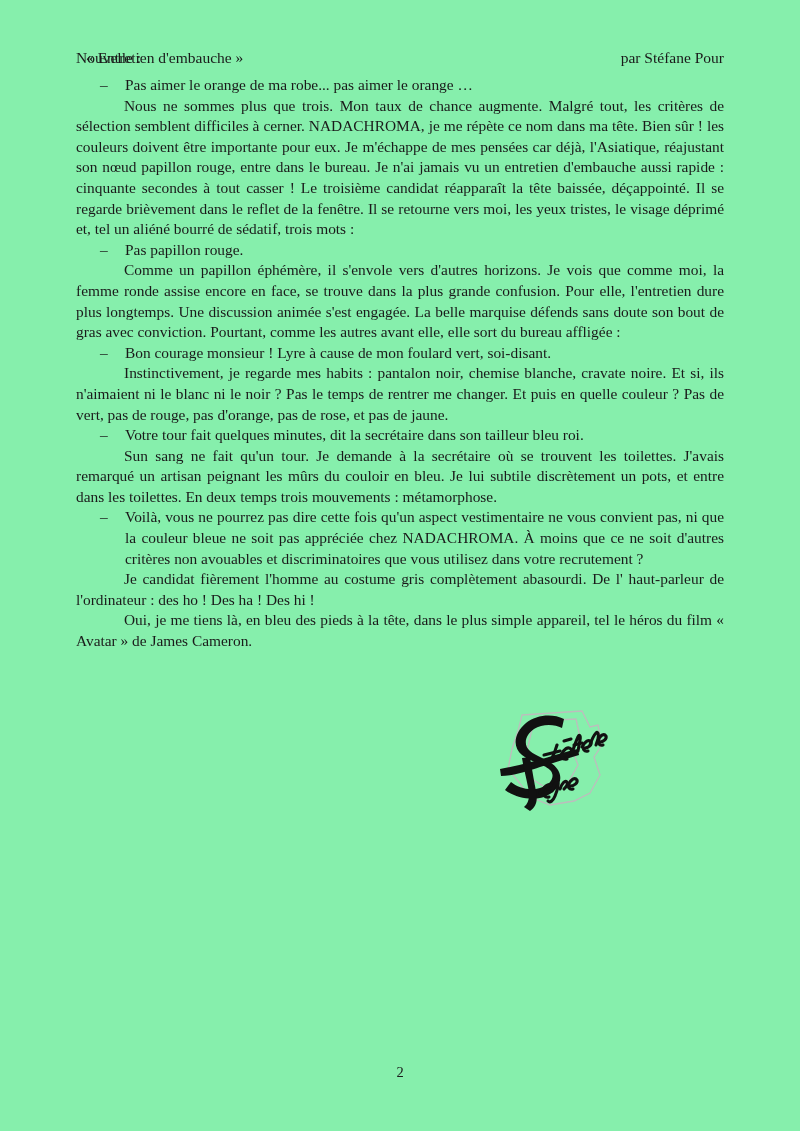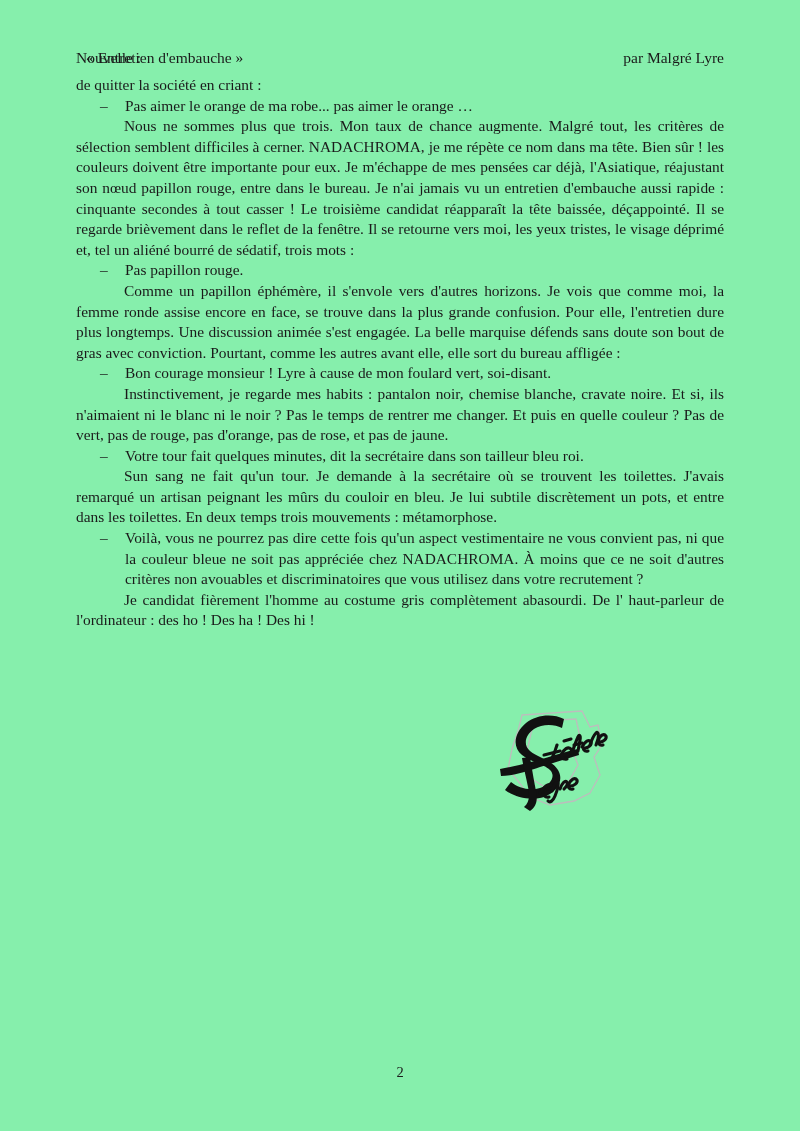--- a/index.html
+++ b/index.html
@@ -114,26 +114,25 @@
   }
 </style>
 </head>
 <body>
 
 <div class="page">
 
   <div class="doc-header">
     <span class="hdr-left">Nouvelle :</span>
     <span class="hdr-center">« Entretien d'embauche »</span>
-    <span class="hdr-right">par Malgré Lyre</span>
+    <span class="hdr-right">par Stéfane Pour</span>
   </div>
 
   <div class="body-block">
 
-    <p class="para flush">de quitter la société en criant :</p>
 
     <div class="dash-item">
       <span class="dash-mark">–</span>
       <span class="dash-text">Pas aimer le orange de ma robe... pas aimer le orange …</span>
     </div>
 
     <p class="para indent">Nous ne sommes plus que trois. Mon taux de chance augmente. Malgré tout, les critères de sélection semblent difficiles à cerner. NADACHROMA, je me répète ce nom dans ma tête. Bien sûr ! les couleurs doivent être importante pour eux. Je m'échappe de mes pensées car déjà, l'Asiatique, réajustant son nœud papillon rouge, entre dans le bureau. Je n'ai jamais vu un entretien d'embauche aussi rapide : cinquante secondes à tout casser ! Le troisième candidat réapparaît la tête baissée, déçappointé. Il se regarde brièvement dans le reflet de la fenêtre. Il se retourne vers moi, les yeux tristes, le visage déprimé et, tel un aliéné bourré de sédatif, trois mots :</p>
 
     <div class="dash-item">
       <span class="dash-mark">–</span>
@@ -157,20 +156,21 @@
     <p class="para indent">Sun sang ne fait qu'un tour. Je demande à la secrétaire où se trouvent les toilettes. J'avais remarqué un artisan peignant les mûrs du couloir en bleu. Je lui subtile discrètement un pots, et entre dans les toilettes. En deux temps trois mouvements : métamorphose.</p>
 
 
     <div class="dash-item">
       <span class="dash-mark">–</span>
       <span class="dash-text">Voilà, vous ne pourrez pas dire cette fois qu'un aspect vestimentaire ne vous convient pas, ni que la couleur bleue ne soit pas appréciée chez NADACHROMA. À moins que ce ne soit d'autres critères non avouables et discriminatoires que vous utilisez dans votre recrutement ?</span>
     </div>
 
     <p class="para indent">Je candidat fièrement l'homme au costume gris complètement abasourdi. De l' haut-parleur de l'ordinateur : des ho ! Des ha ! Des hi !</p>
 
+    <p class="para indent">Oui, je me tiens là, en bleu des pieds à la tête, dans le plus simple appareil, tel le héros du film « Avatar » de James Cameron.</p>
 
   </div>
 
   <div class="signature-area">
     <svg viewBox="0 0 140 125" xmlns="http://www.w3.org/2000/svg">
 
       <g fill="none" stroke="#bdbdbd" stroke-width="1.3">
         <path d="M44 18 L104 14 L112 30 L120 28 L124 48 L116 60 L122 78
                  L112 96 L96 104 L72 108 L52 100 L40 84 L30 72 L34 52 L40 34 Z"></path>
         <path d="M56 24 L98 22 L102 40 L94 52 L100 68 L90 86 L70 92 L54 82 L48 58 Z"></path>

